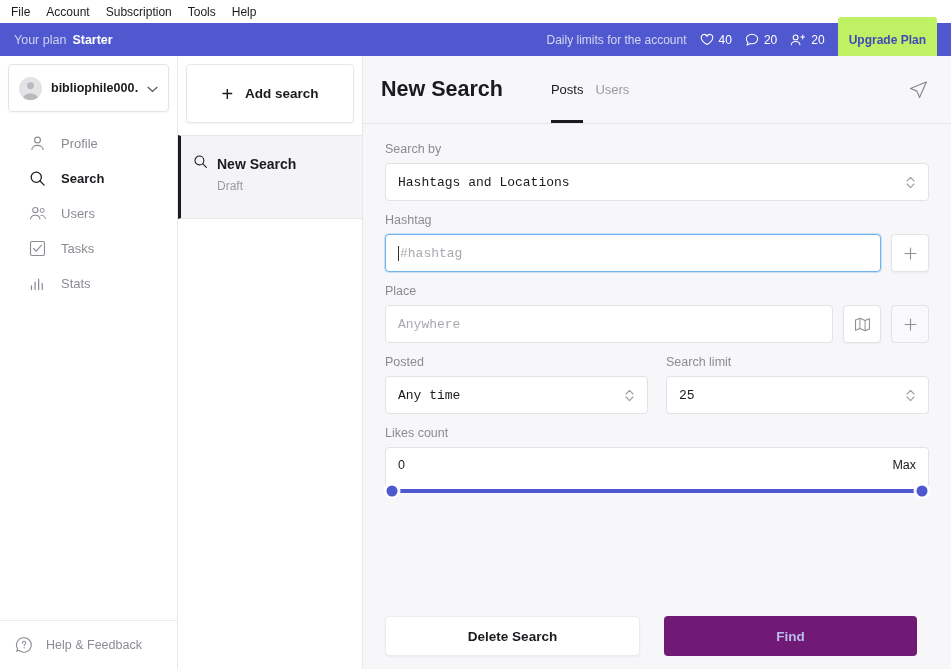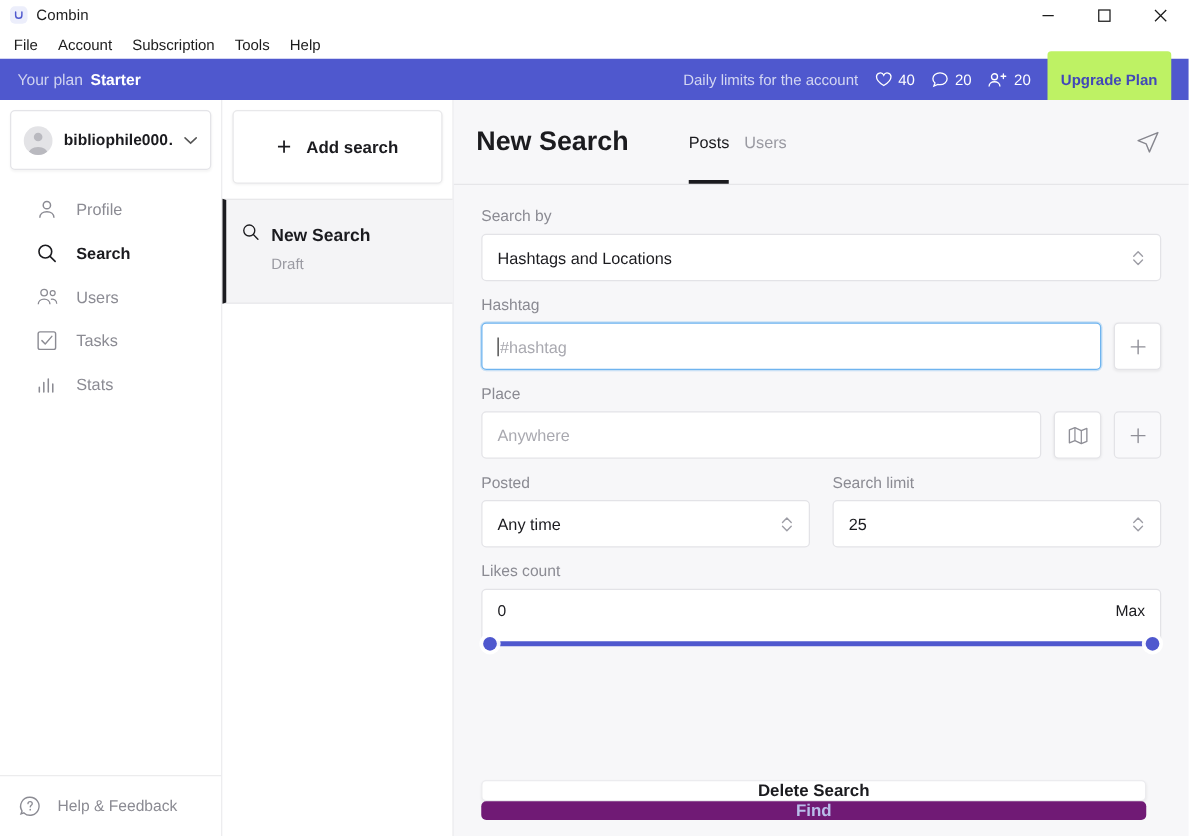--- a/index.html
+++ b/index.html
@@ -165,21 +165,21 @@
 
   .form { flex:1; padding: 18px 22px 0 22px; min-height:0; position:relative; }
   .field { margin-bottom: 12px; }
   .field-label { font-size: 12.5px; color:#8b8b93; margin-bottom: 7px; }
 
   .select, .textinput {
     width:100%; height: 38px;
     background:#fff; border:1px solid #e3e3e7; border-radius:4px;
     display:flex; align-items:center; padding: 0 12px;
     font-size: 13px; color:#1b1b1f;
-    font-family:Liberation Sans, sans-serif; cursor:pointer; position:relative;
+    font-family:Liberation Mono, monospace; cursor:pointer; position:relative;
   }
   .select .val { flex:1; }
   .stepper-chevrons { color:#9d9da5; display:flex; flex-direction:column; align-items:center; }
   .textinput .ph { color:#a9a9b0; }
   .field-row { display:flex; gap:10px; align-items:stretch; }
   .input-focus {
     border:1px solid #6fb4ef;
     box-shadow: 0 0 0 1px rgba(111,180,239,.35);
   }
   .caret {
@@ -209,61 +209,34 @@
   .knob {
     position:absolute; width:11px; height:11px; border-radius:50%;
     background:#4f58ce; top:50%; transform:translate(-50%,-50%);
     box-shadow: 0 0 0 3px rgba(255,255,255,.95);
     cursor:pointer;
   }
   .knob.left { left:0; }
   .knob.right { left:100%; }
 
   .actions {
-    display:flex; gap:0; padding: 14px 34px 13px 22px; flex-direction: column;
+    display:flex; gap:24px; padding: 14px 34px 13px 22px;
   }
   .btn {
     flex:1; height: 40px; border-radius:4px; font-family:inherit;
     font-size: 13.5px; font-weight:700; cursor:pointer; border:none;
   }
   .btn-secondary { background:#fff; color:#1b1b1f; border:1px solid #ececef; box-shadow:0 1px 2px rgba(0,0,0,.05); }
   .btn-primary { background:#701a75; color:#b9bdea; }
 </style>
 </head>
 <body>
 
 <div class="app">
 
-  <div class="titlebar">
-    <div class="titlebar-left">
-      <span class="app-logo">
-        <svg width="10" height="10" viewBox="0 0 12 12" fill="none">
-          <path d="M3 3 L3 6.2 A3 3 0 0 0 9 6.2 L9 3" stroke="#4F58CE" stroke-width="1.4" stroke-linecap="round" fill="none"></path>
-        </svg>
-      </span>
-      <span class="app-title">Combin</span>
-    </div>
-    <div class="win-controls">
-      <div class="win-btn">
-        <svg width="11" height="11" viewBox="0 0 11 11">
-            <path d="M1 5.5 H10" stroke="currentColor" stroke-width="1"></path>
-          </svg>
-      </div>
-      <div class="win-btn">
-        <svg width="11" height="11" viewBox="0 0 11 11">
-            <rect x="1" y="1" width="9" height="9" stroke="currentColor" stroke-width="1" fill="none"></rect>
-          </svg>
-      </div>
-      <div class="win-btn close">
-        <svg width="11" height="11" viewBox="0 0 11 11">
-            <path d="M1 1 L10 10 M10 1 L1 10" stroke="currentColor" stroke-width="1"></path>
-          </svg>
-      </div>
-    </div>
-  </div>
 
   <div class="menubar">
     <div class="menu-item">File</div>
     <div class="menu-item">Account</div>
     <div class="menu-item">Subscription</div>
     <div class="menu-item">Tools</div>
     <div class="menu-item">Help</div>
   </div>
 
   <div class="planbar">

